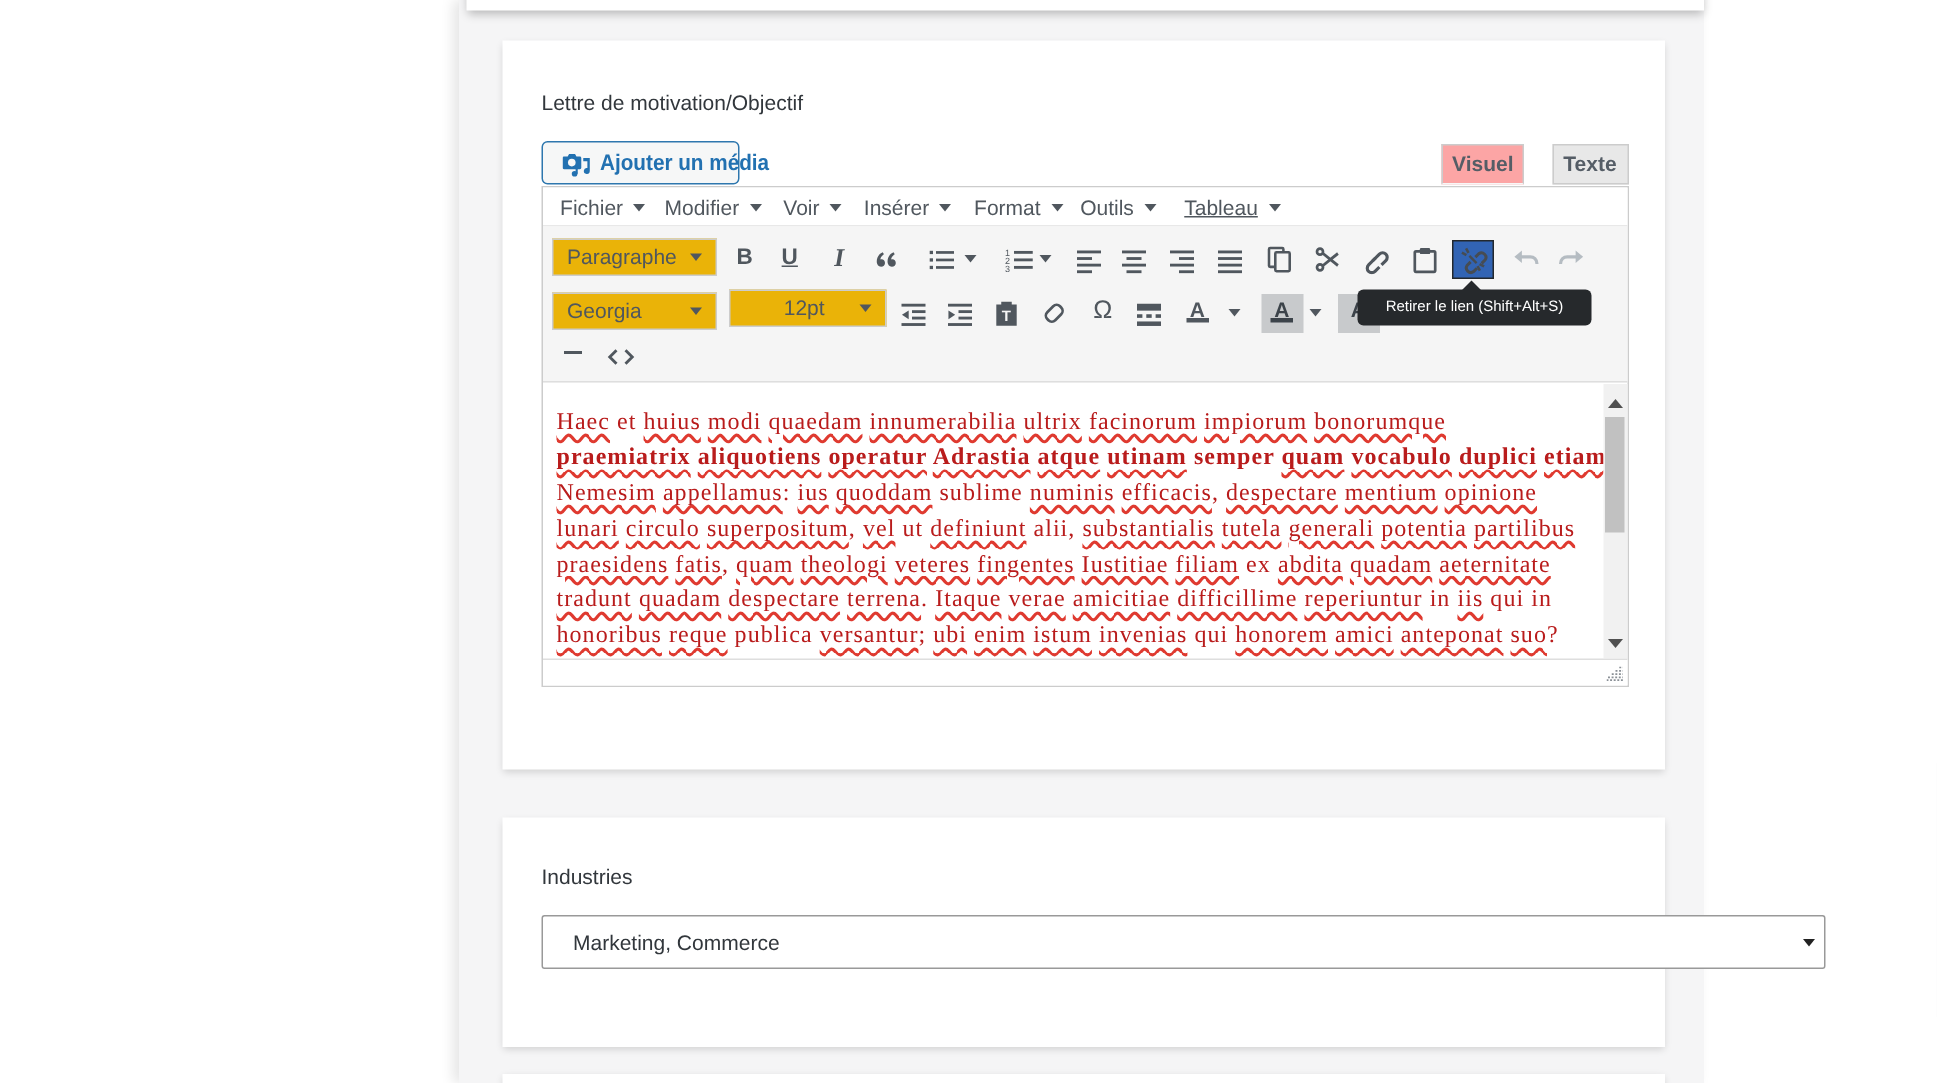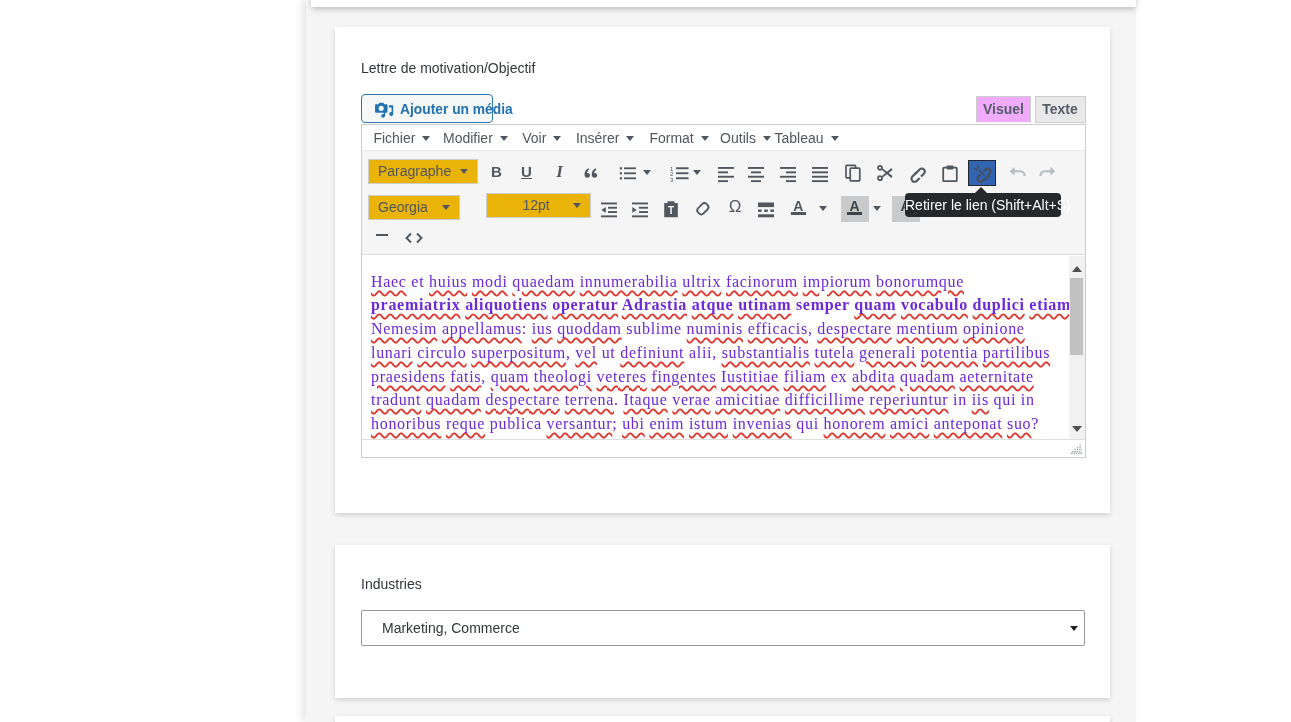--- a/index.html
+++ b/index.html
@@ -15,21 +15,21 @@
 
   .label { position:absolute; left:26px; font-size:14px; color:#32373c; }
 
   #mediabtn { position:absolute; left:26px; top:67px; width:132px; height:29px;
               background:#f6f7f7; border:1.5px solid #2e77ae; border-radius:4px;
               color:#2271b1; font-weight:bold; font-size:13.5px; white-space:nowrap; }
   #mediabtn .txt { position:absolute; left:38px; top:5px; font-size:15px; transform:scaleX(0.92); transform-origin:0 0; }
 
   .tab { position:absolute; top:68.5px; height:27px; font-size:14px; font-weight:bold; color:#555d66;
          border:1px solid #ccc; text-align:center; line-height:25px; }
-  #tab-visuel { left:641px; width:55px; background:#f0abfc; border-bottom-color:#f6f7f7; }
+  #tab-visuel { left:626px; width:55px; background:#fca5a5; border-bottom-color:#f6f7f7; }
   #tab-texte  { left:699.5px; width:51px; background:#e8e8e8; }
 
   #editor { position:absolute; left:25.5px; top:96.5px; width:725px; height:334.5px;
             border:1px solid #ccc; background:#fff; }
   #menubar { position:absolute; left:0; top:0; width:723px; height:26px; background:#fff;
              border-bottom:1px solid #e8e8e8; }
   .mi { position:absolute; top:5px; font-size:14px; color:#50575e; }
   .mi .car { display:inline-block; margin-left:7px; vertical-align:2px; width:0; height:0;
              border-left:4px solid transparent; border-right:4px solid transparent; border-top:5px solid #50575e; }
   #toolbar { position:absolute; left:0; top:26px; width:723px; height:104px; background:#f5f5f5;
@@ -40,39 +40,39 @@
                border-left:4.5px solid transparent; border-right:4.5px solid transparent; border-top:5.5px solid #50575e; }
   .ib { position:absolute; width:28px; height:26px; color:#50575e; }
   .ib svg { position:absolute; left:4px; top:3px; }
   .car2 { position:absolute; width:0; height:0; border-left:4.5px solid transparent; border-right:4.5px solid transparent; border-top:5.5px solid #50575e; }
 
   .bld { position:absolute; font-weight:bold; font-size:15px; width:28px; text-align:center; color:#50575e; }
 
   #unlink { position:absolute; left:606px; top:35px; width:28px; height:26px; background:#3264b4; border:1px solid #23282d; }
 
   #tooltip { position:absolute; left:543.5px; top:68px; width:156px; height:24px; background:#26292c; border-radius:4px;
-             color:#fff; font-size:14px; line-height:24px; text-align:center; z-index:5; white-space:nowrap; }
+             color:#fff; font-size:10px; line-height:24px; text-align:center; z-index:5; white-space:nowrap; }
   #tooltip .tcaret { position:absolute; left:69px; top:-6px; width:0; height:0;
                      border-left:7px solid transparent; border-right:7px solid transparent; border-bottom:7px solid #26292c; }
 
   #content { position:absolute; left:0; top:131px; width:707px; height:183.5px; background:#fff; overflow:hidden;
-             font-family:"Liberation Serif", serif; font-size:16px; letter-spacing:0.7px; color:#6d28d9; }
+             font-family:"Liberation Serif", serif; font-size:16px; letter-spacing:0.7px; color:#b91c1c; }
   #content .line { position:absolute; left:9.5px; white-space:nowrap; }
   .sq { text-decoration:underline; text-decoration-style:wavy; text-decoration-color:#df3a30; text-decoration-thickness:1.5px; text-underline-offset:2.5px; }
 
   #sbar { position:absolute; right:0; top:131px; width:16px; height:183.5px; background:#f1f1f1; }
   #sbar .thumb { position:absolute; left:1.5px; top:22px; width:13px; height:77px; background:#c1c1c1; }
   .arr { position:absolute; left:3px; width:0; height:0; border-left:5px solid transparent; border-right:5px solid transparent; }
   #arr-up { top:10px; border-bottom:6px solid #505050; }
   #arr-dn { bottom:7.5px; border-top:6px solid #505050; }
 
   #statusbar { position:absolute; left:0; bottom:0; width:723px; height:18.5px; background:#fff; border-top:1px solid #dedede; }
   .grip { position:absolute; right:3px; bottom:3px; }
 
-  #select { position:absolute; left:26px; top:65px; width:724px; height:36px; background:#fff; border:1px solid #999;
+  #select { position:absolute; left:26px; top:65px; width:856px; height:36px; background:#fff; border:1px solid #999;
             border-radius:2px; font-size:14px; color:#32373c; line-height:34px; padding-left:20px; }
   #select .car { position:absolute; right:6px; top:15px; width:0; height:0;
                  border-left:4.5px solid transparent; border-right:4.5px solid transparent; border-top:5px solid #222; }
 </style>
 </head>
 <body>
 <div id="panel">
   <div id="topbar"></div>
 
   <div class="card" id="card1">
@@ -95,21 +95,21 @@
     <div id="editor">
       <div id="menubar"></div>
       <div id="toolbar"></div>
 
       <div class="mi" style="left:11.9px;">Fichier<span class="car"></span></div>
       <div class="mi" style="left:81.5px;">Modifier<span class="car"></span></div>
       <div class="mi" style="left:160.7px;">Voir<span class="car"></span></div>
       <div class="mi" style="left:214.4px;">Insérer<span class="car"></span></div>
       <div class="mi" style="left:287.9px;">Format<span class="car"></span></div>
       <div class="mi" style="left:358.6px;">Outils<span class="car"></span></div>
-      <div class="mi" style="left:413px;">Tableau<span class="car"></span></div>
+      <div class="mi" style="left:428px;text-decoration:underline;">Tableau<span class="car"></span></div>
 
       <div class="tbox" style="left:6.5px; top:34.5px; width:110px;">Paragraphe<span class="car"></span></div>
       <div class="bld" style="left:121px; top:38px;">B</div>
       <div class="bld" style="left:151px; top:38px;"><span style="text-decoration:underline;">U</span></div>
       <div class="bld" style="left:184px; top:37px; font-family:'Liberation Serif',serif; font-style:italic; font-size:17px;">I</div>
       <div class="ib" style="left:215px; top:35px;">
           <svg width="20" height="20" viewBox="0 0 20 20" fill="#50575e">
             <path d="M3.5 11.2c0-2.8 1.6-5 4-6l.8 1.3c-1.5 1-2.3 2.2-2.4 3.5.2-.1.5-.1.8-.1 1.3 0 2.3 1 2.3 2.4 0 1.4-1.1 2.5-2.6 2.5-1.8 0-2.9-1.5-2.9-3.6zm7.2 0c0-2.8 1.6-5 4-6l.8 1.3c-1.5 1-2.3 2.2-2.4 3.5.2-.1.5-.1.8-.1 1.3 0 2.3 1 2.3 2.4 0 1.4-1.1 2.5-2.6 2.5-1.8 0-2.9-1.5-2.9-3.6z"></path>
           </svg>
         </div>
@@ -207,21 +207,21 @@
             <path d="M2.6 8.2 L7.6 4.0 V12.4 Z" fill="#b5bcc2"></path>
           </svg>
         </div>
       <div class="ib" style="left:672.8px; top:35px;">
           <svg width="20" height="20" viewBox="0 0 20 20">
             <path d="M13.5 8.2 h-6.7 a4.4 4.4 0 0 0 -4.4 4.4 v0.4" fill="none" stroke="#b5bcc2" stroke-width="2.1"></path>
             <path d="M17.4 8.2 L12.4 4.0 V12.4 Z" fill="#b5bcc2"></path>
           </svg>
         </div>
 
-      <div class="tbox" style="left:6.5px; top:70px; width:92px;">Georgia<span class="car"></span></div>
+      <div class="tbox" style="left:6.5px; top:70px; width:110px;">Georgia<span class="car"></span></div>
       <div class="tbox" style="left:124px; top:68px; width:105px;padding-left:36px;">12pt<span class="car"></span></div>
       <div class="ib" style="left:233.9px; top:71px;">
           <svg width="20" height="20" viewBox="0 0 20 20" fill="#50575e">
             <rect x="2" y="3.5" width="16" height="1.9"></rect>
             <rect x="9" y="7.8" width="9" height="1.9"></rect>
             <rect x="9" y="12.1" width="9" height="1.9"></rect>
             <rect x="2" y="16.4" width="16" height="1.9"></rect>
             <path d="M2.3 10.9 L6.8 8 v5.8 z"></path>
           </svg>
         </div>

